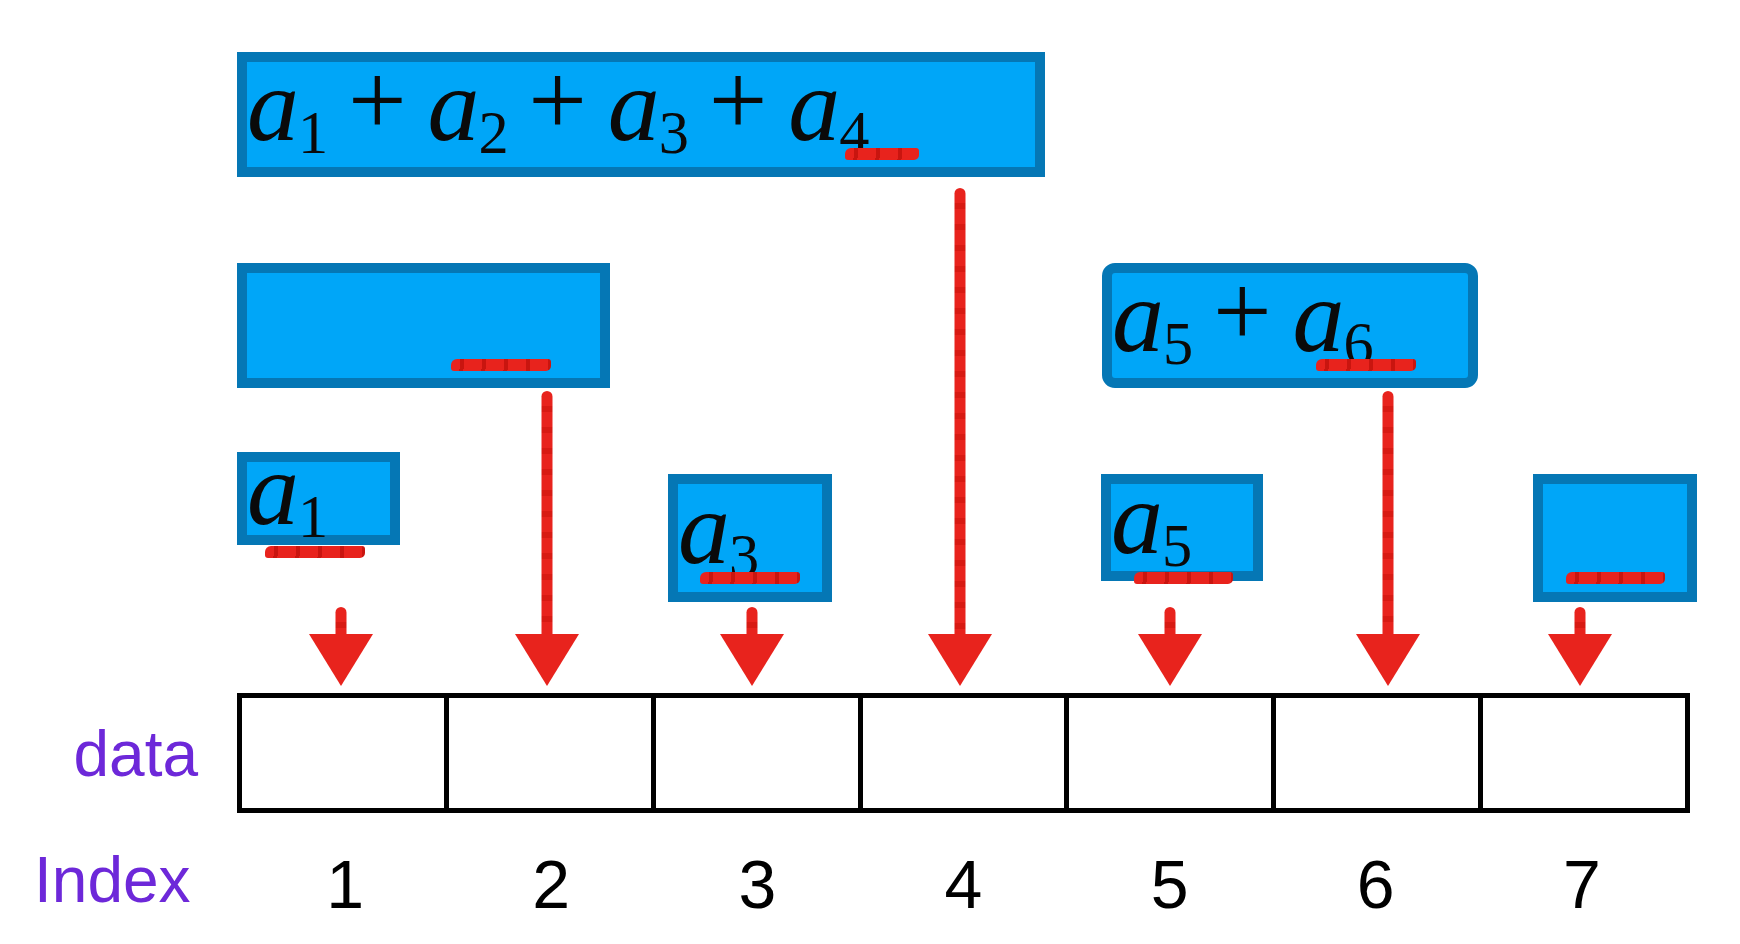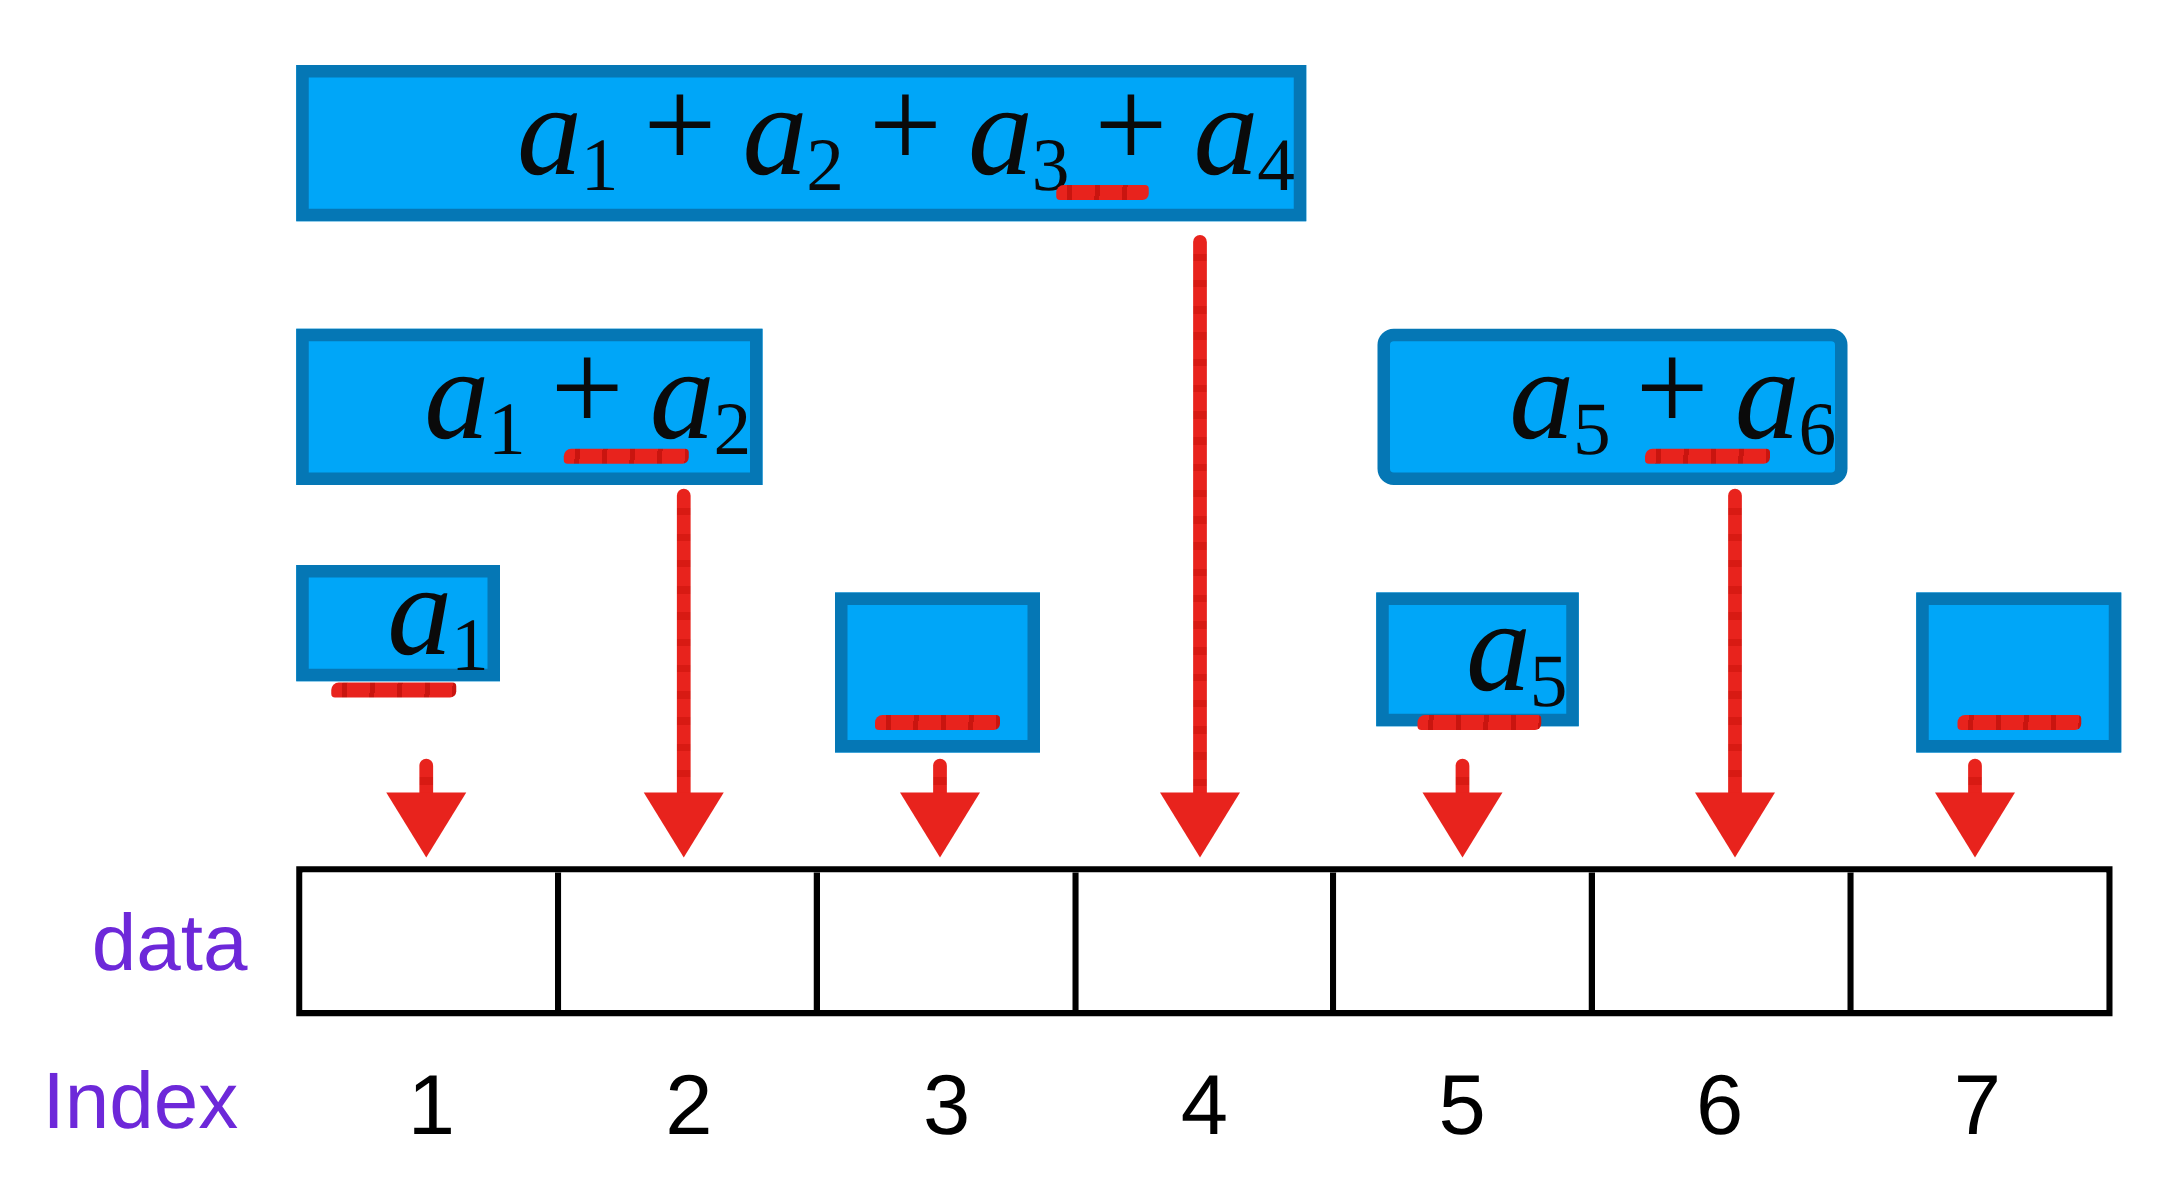--- a/index.html
+++ b/index.html
@@ -1,19 +1,19 @@
 <!DOCTYPE html>
 <html><head>
 <meta charset="utf-8">
 <style>
   html,body{margin:0;padding:0;background:#ffffff;}
   #stage{position:relative;width:1740px;height:944px;background:#ffffff;overflow:hidden;
          font-family:"Liberation Sans","DejaVu Sans",sans-serif;}
   .node-box{position:absolute;box-sizing:border-box;border:10px solid #0577b5;background:#00a6f8;
-            display:flex;align-items:center;justify-content:flex-end;}
+            display:flex;align-items:center;justify-content:flex-start;}
   .formula{font-family:"Liberation Serif","DejaVu Serif",serif;font-size:104px;line-height:1;
            color:#0a0a0a;padding-bottom:20px;white-space:nowrap;}
   .var{display:inline-block;}
   .var i{font-style:italic;letter-spacing:-2px;}
   .sub{font-size:0.58em;position:relative;top:0.22em;left:1px;font-style:normal;}
   .op{margin:0 0.20em;position:relative;top:-0.04em;}
   .scribble{position:absolute;height:12px;border-radius:6px 3px 5px 3px;
             background:repeating-linear-gradient(93deg,#e8231d 0 9px,#c9150f 9px 13px,#e8231d 13px 22px);}
   .arrow-stem{position:absolute;width:11px;transform:translateX(-50%);border-radius:6px;
               background:repeating-linear-gradient(180deg,#e8231d 0 15px,#d81a13 15px 21px);}
@@ -29,32 +29,32 @@
 </head>
 <body>
 
 <div id="stage">
   <div id="boxes-layer">
       <div class="node-box" style="left: 237px; top: 52px; width: 808px; height: 125px;">
         <div class="formula"><span class="var"><i>a</i><span class="sub">1</span></span><span class="op">+</span><span class="var"><i>a</i><span class="sub">2</span></span><span class="op">+</span><span class="var"><i>a</i><span class="sub">3</span></span><span class="op">+</span><span class="var"><i>a</i><span class="sub">4</span></span></div>
         <div class="scribble" style="left: 598px; top: 86px; width: 74px;"></div>
       </div>
       <div class="node-box" style="left: 237px; top: 263px; width: 373px; height: 125px;">
-        <div class="formula"><span class="var"><i>a</i><span class="sub">1</span></span><span class="op">+</span><span class="var"><i>a</i><span class="sub">2</span></span></div>
         <div class="scribble" style="left: 204px; top: 86px; width: 100px;"></div>
       </div>
       <div class="node-box" style="left: 1102px; top: 263px; width: 376px; height: 125px; border-radius: 13px;">
         <div class="formula"><span class="var"><i>a</i><span class="sub">5</span></span><span class="op">+</span><span class="var"><i>a</i><span class="sub">6</span></span></div>
         <div class="scribble" style="left: 204px; top: 86px; width: 100px;"></div>
       </div>
       <div class="node-box" style="left: 237px; top: 452px; width: 163px; height: 93px;">
         <div class="formula"><span class="var"><i>a</i><span class="sub">1</span></span></div>
         <div class="scribble" style="left: 18px; top: 84px; width: 100px;"></div>
       </div>
       <div class="node-box" style="left: 668px; top: 474px; width: 164px; height: 128px;">
+        <div class="formula"><span class="var"><i>a</i><span class="sub">3</span></span></div>
         <div class="scribble" style="left: 22px; top: 88px; width: 100px;"></div>
       </div>
       <div class="node-box" style="left: 1101px; top: 474px; width: 162px; height: 107px;">
         <div class="formula"><span class="var"><i>a</i><span class="sub">5</span></span></div>
         <div class="scribble" style="left: 23px; top: 88px; width: 99px;"></div>
       </div>
       <div class="node-box" style="left: 1533px; top: 474px; width: 164px; height: 128px;">
         <div class="scribble" style="left: 23px; top: 88px; width: 99px;"></div>
       </div>
     </div>

